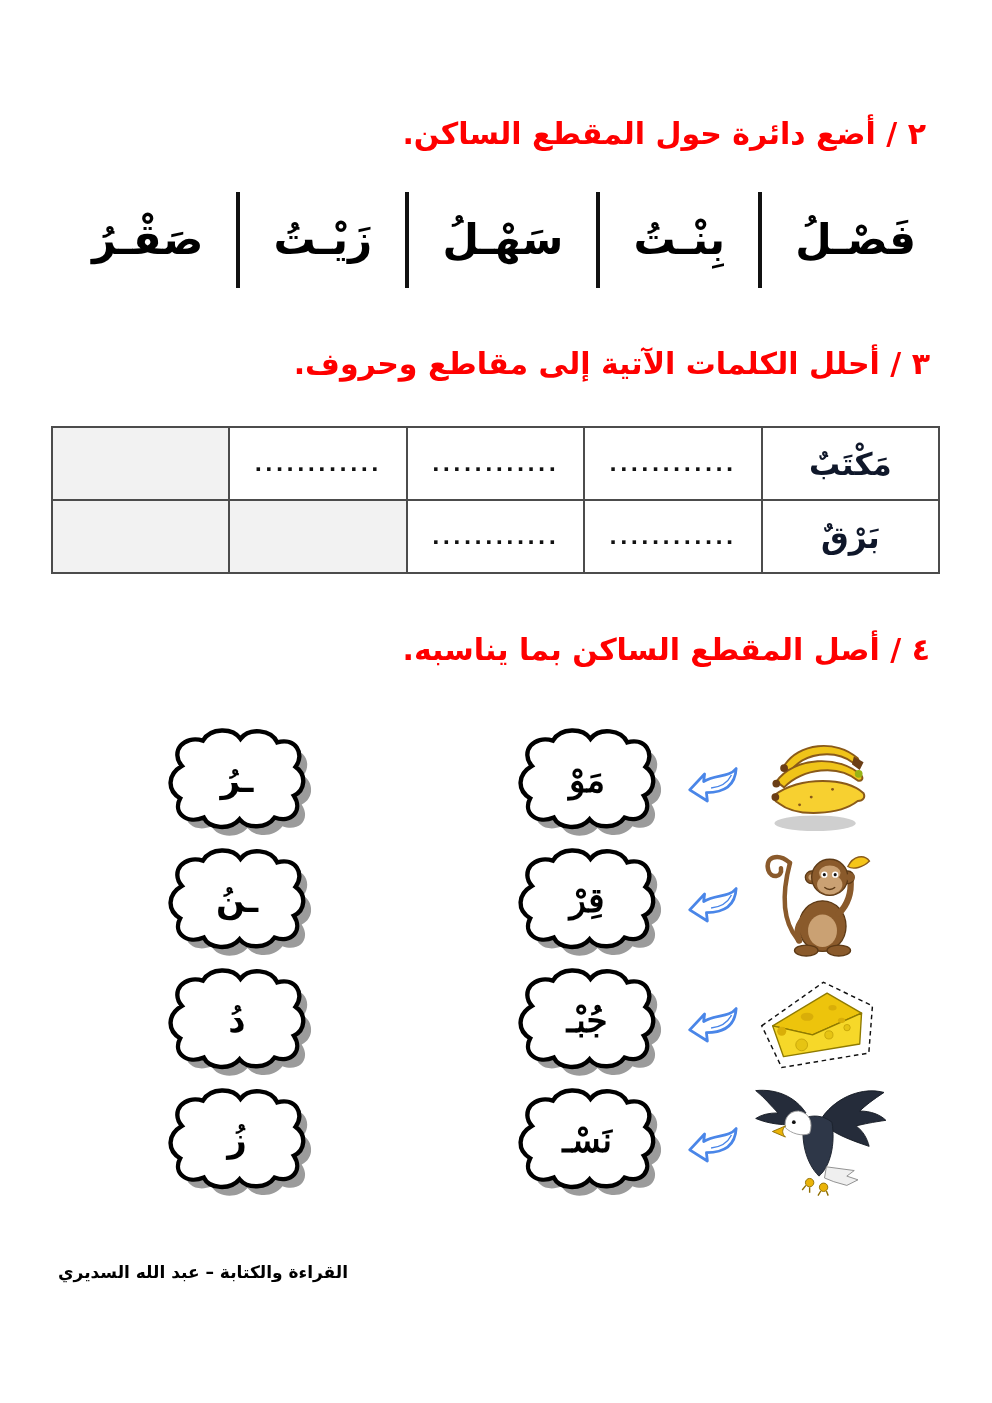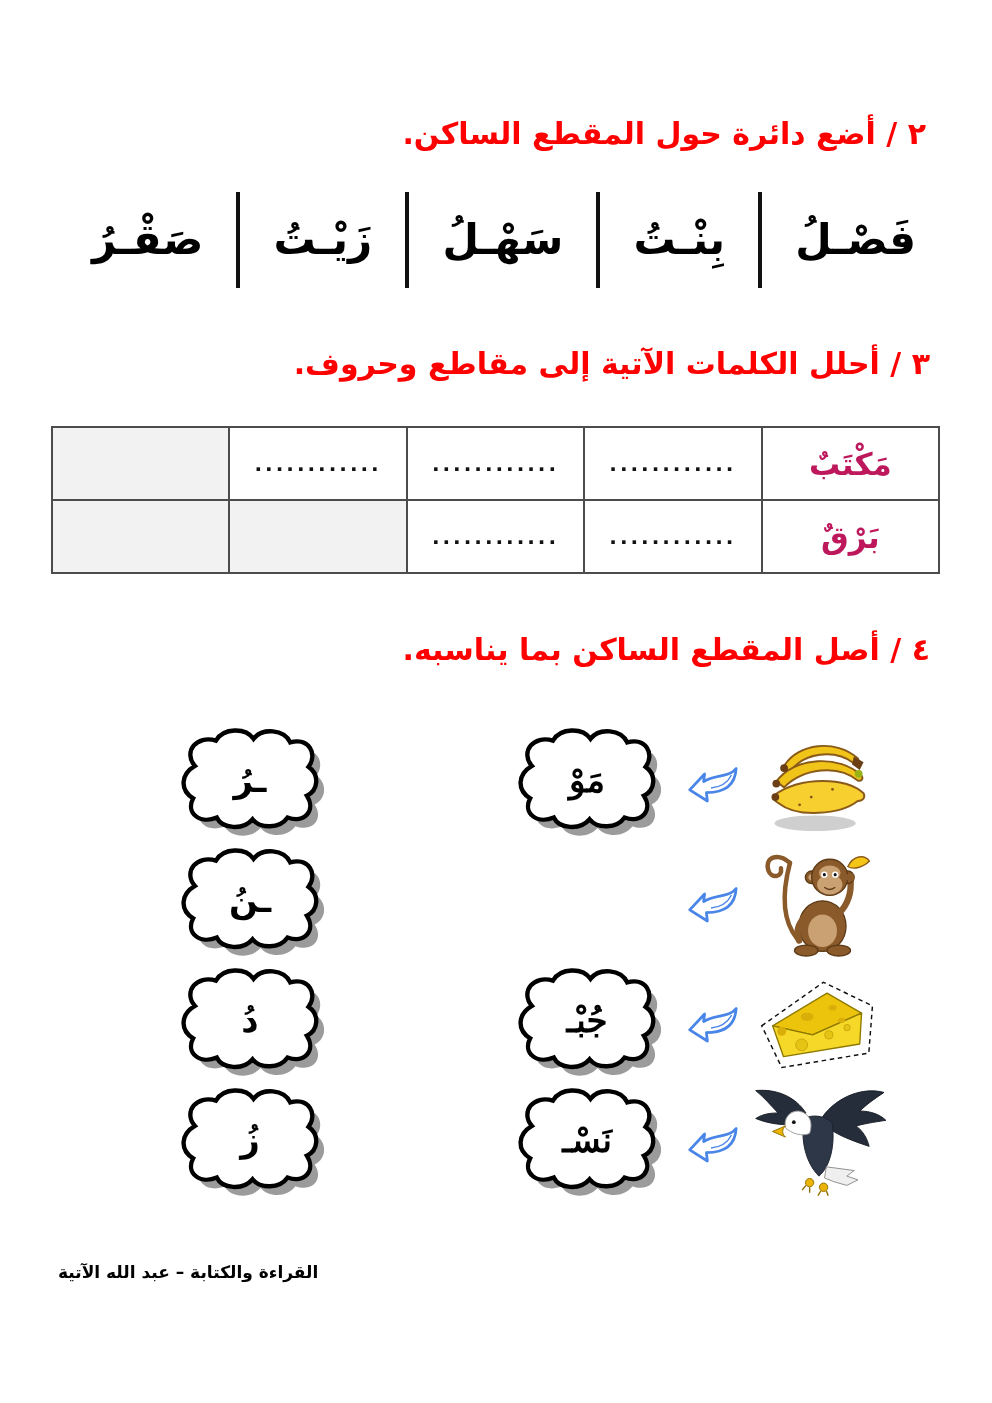--- a/index.html
+++ b/index.html
@@ -17,27 +17,27 @@
   .words-row .word{font-size:42px;font-weight:bold;color:#000000;direction:rtl;line-height:100px;}
   .words-row .wsep{width:4px;height:96px;background:#111;}
 
   
   .analyze-table{position:absolute;top:426px;left:51px;width:889px;border-collapse:collapse;
                  table-layout:fixed;}
   .analyze-table td{border:2.5px solid #4c4c4c;height:71px;text-align:center;vertical-align:middle;
                     padding:0;}
   .analyze-table .shade{background:#f2f2f2;}
   .analyze-table .dots{font-weight:bold;font-size:20px;letter-spacing:3px;color:#111;}
-  .analyze-table .tword{font-size:31px;font-weight:bold;direction:rtl;color:#be185d;}
+  .analyze-table .tword{font-size:31px;font-weight:bold;direction:rtl;color:#0f172a;}
 
   
   .match-row{position:absolute;left:0;width:992px;height:120px;}
   .mr1{top:724px;} .mr2{top:844px;padding-left:44px;} .mr3{top:964px;} .mr4{top:1084px;}
   .cloud{position:absolute;width:150px;height:118px;top:0;}
-  .cloud-left{left:175px;} .cloud-mid{left:512px;font-family:Liberation Serif, serif;}
+  .cloud-left{left:162px;} .cloud-mid{left:512px;font-family:Liberation Serif, serif;}
   .cloud svg{position:absolute;left:0;top:0;width:100%;height:100%;}
   .cloud .syll{position:absolute;left:0;top:0;width:100%;height:100%;display:flex;
                align-items:center;justify-content:center;font-size:34px;font-weight:bold;
                color:#000;direction:rtl;padding-bottom:6px;box-sizing:border-box;}
   .arrow-box{position:absolute;left:682px;top:38px;width:60px;height:52px;}
   .img-box{position:absolute;left:744px;top:0;width:148px;height:120px;display:flex;
            align-items:center;justify-content:center;}
 
   .footer{position:absolute;top:1262px;left:58px;font-size:17px;font-weight:bold;
           color:#000;direction:rtl;}
@@ -185,20 +185,26 @@
     </div>
   </div>
 
   <div class="match-row mr2">
     <div class="cloud cloud-left">
       <svg viewBox="0 0 170 135">
           <use href="#sym-cloud"></use>
         </svg>
       <span class="syll">ـنُ</span>
     </div>
+    <div class="cloud cloud-mid">
+      <svg viewBox="0 0 170 135">
+          <use href="#sym-cloud"></use>
+        </svg>
+      <span class="syll">قِرْ</span>
+    </div>
     <div class="arrow-box">
       <svg viewBox="0 0 64 56" width="60" height="52">
           <use href="#sym-arrow"></use>
         </svg>
     </div>
     <div class="img-box">
       <svg viewBox="0 0 130 135" width="118" height="122">
           <use href="#sym-monkey"></use>
         </svg>
     </div>
@@ -247,15 +253,15 @@
           <use href="#sym-arrow"></use>
         </svg>
     </div>
     <div class="img-box">
       <svg viewBox="0 0 150 128" width="140" height="119">
           <use href="#sym-eagle"></use>
         </svg>
     </div>
   </div>
 
-  <div class="footer">القراءة والكتابة – عبد الله الآتية</div>
+  <div class="footer">القراءة والكتابة – عبد الله السديري</div>
 
 </div>
 
 </body></html>

